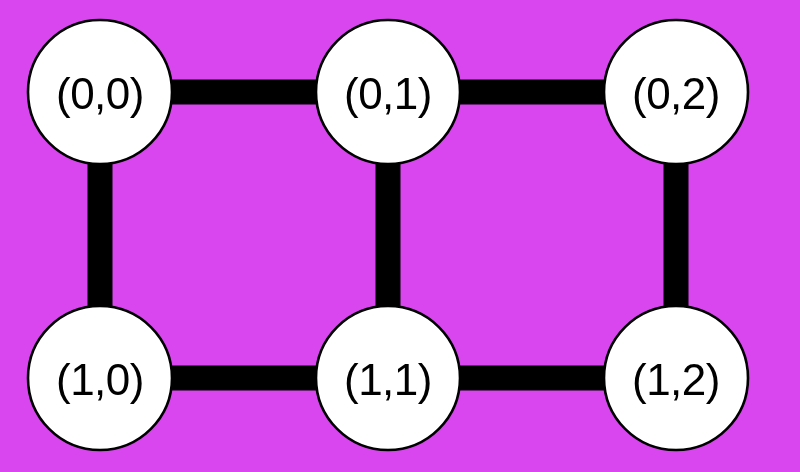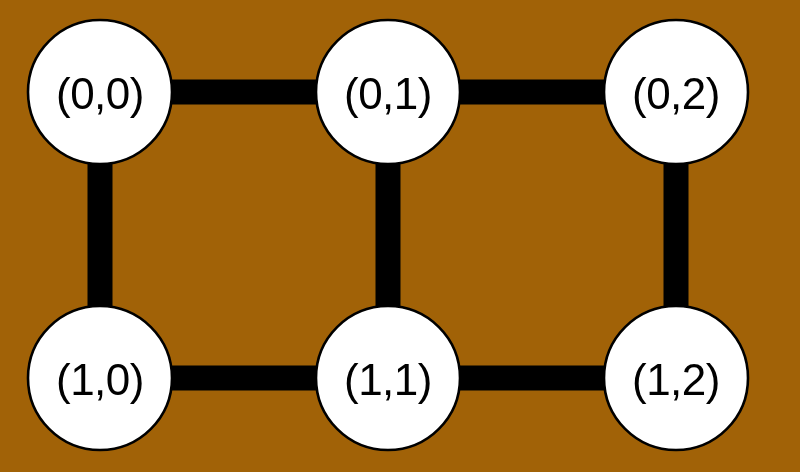--- a/index.html
+++ b/index.html
@@ -8,21 +8,21 @@
     padding: 0;
     background: #ffffff;
   }
   body {
     font-family: "Liberation Sans", sans-serif;
   }
   #canvas {
     position: relative;
     width: 800px;
     height: 472px;
-    background: #a16207;
+    background: #d946ef;
     overflow: hidden;
     text-decoration: underline;
   }
   #graph-svg {
     position: absolute;
     top: 0;
     left: 0;
     width: 800px;
     height: 472px;
     display: block;

